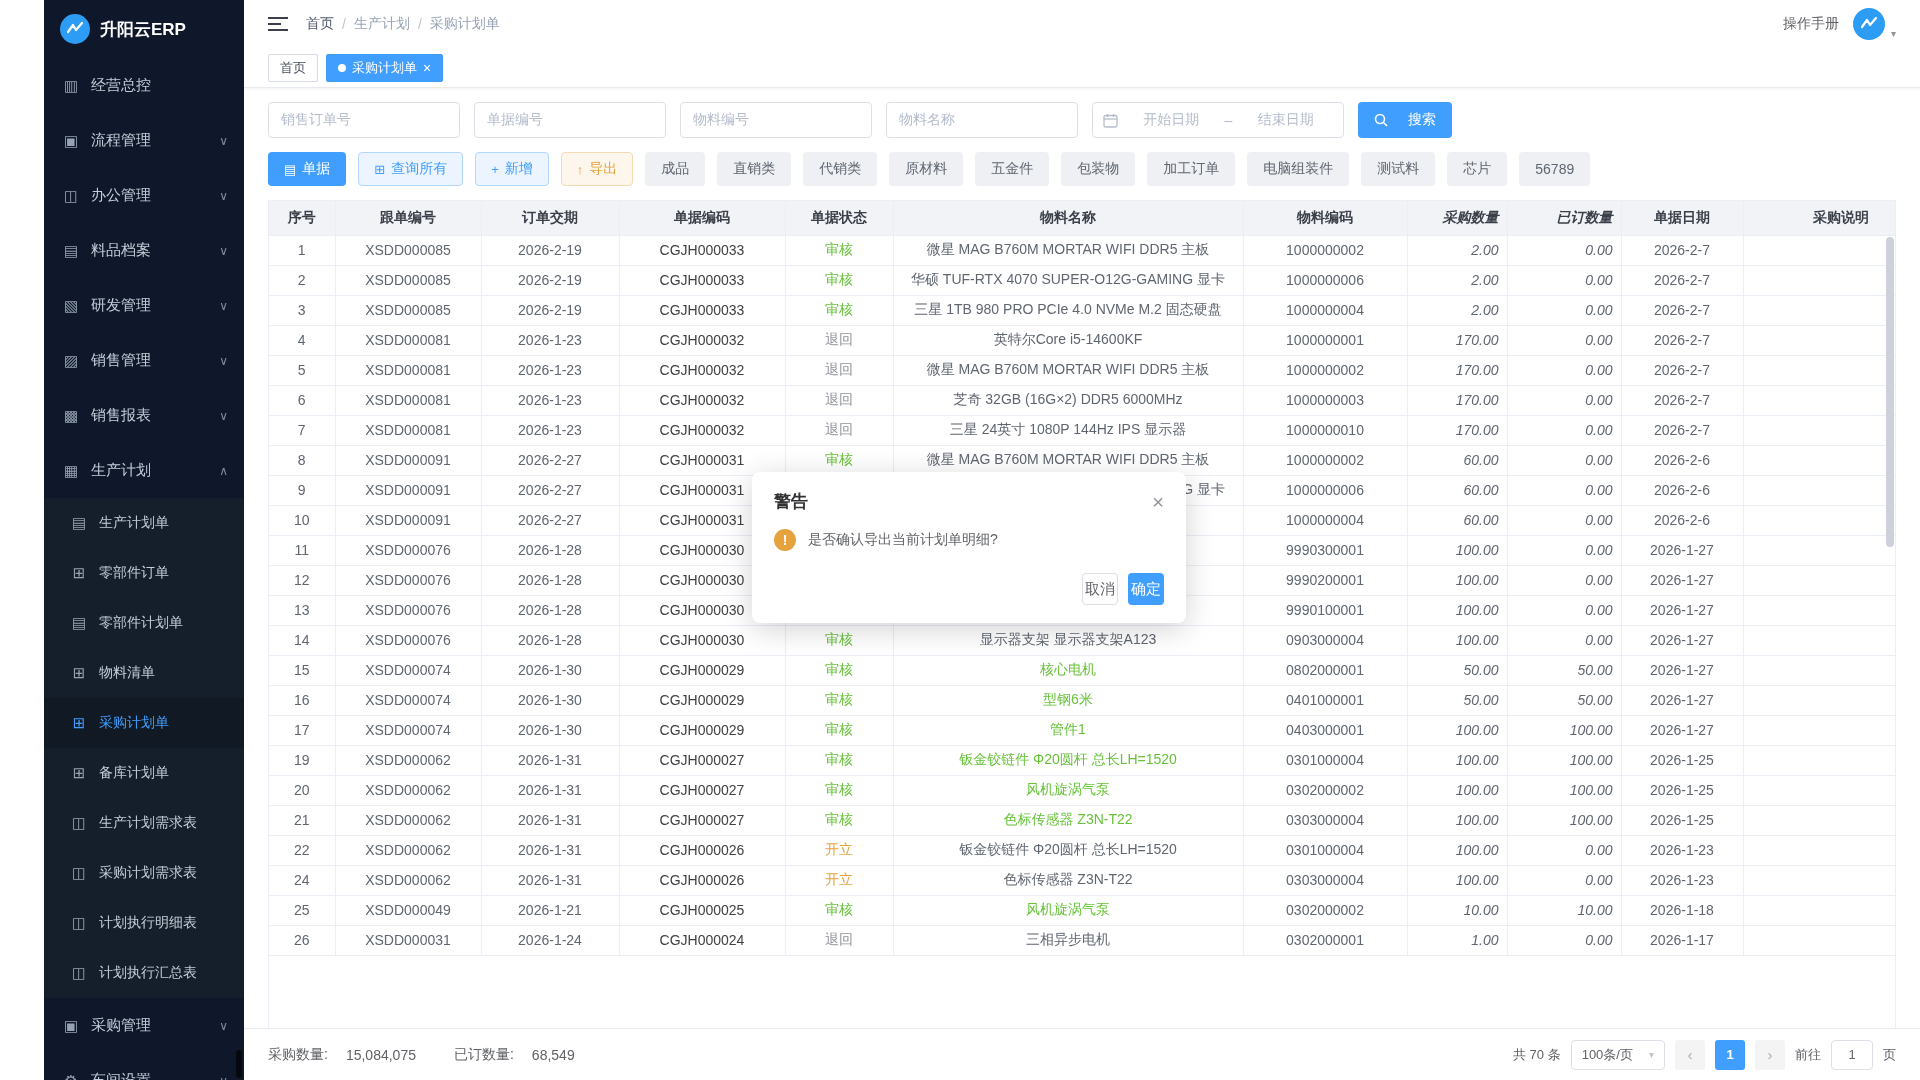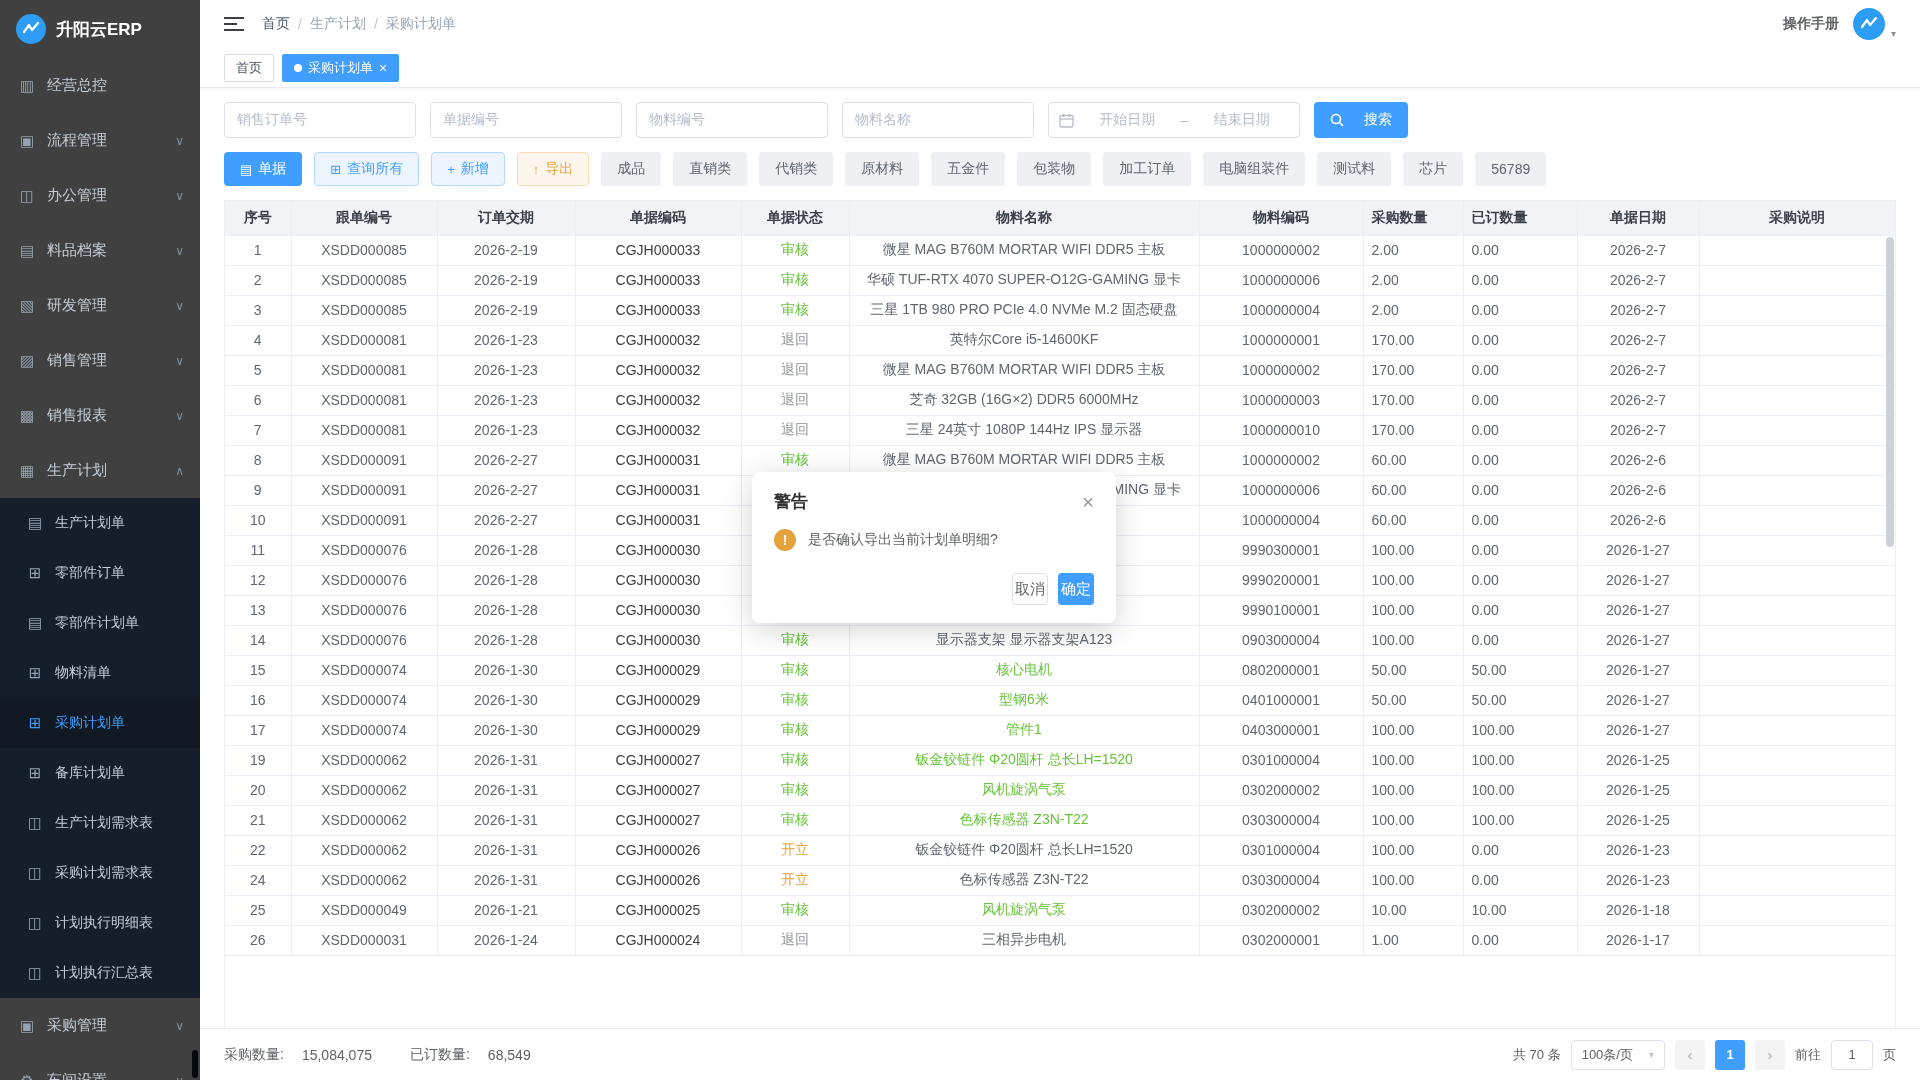--- a/index.html
+++ b/index.html
@@ -2,40 +2,40 @@
 <html><head>
 <meta charset="utf-8">
 <style>
   * { margin:0; padding:0; box-sizing:border-box; }
   html,body { width:1920px; height:1080px; overflow:hidden; }
   body { font-family:"Liberation Sans","DejaVu Sans",sans-serif; font-size:14px; color:#303133; background:#fff; }
 
   .app { display:flex; height:100%; }
 
   
-  .sidebar { width:200px; flex:0 0 200px; background:#404040; position:relative; overflow:hidden; }
+  .sidebar { width:200px; flex:0 0 200px; background:#0f172a; position:relative; overflow:hidden;margin-left:44px; }
   .logo { height:58px; display:flex; align-items:center; gap:10px; padding:0 16px; color:#fff; font-size:17px; font-weight:700; }
   .logo-badge { width:30px; height:30px; border-radius:50%; background:#2d9cf4; display:flex; align-items:center; justify-content:center; flex:0 0 30px; }
   .menu-item { height:55px; display:flex; align-items:center; padding:0 16px; color:#c4cdd8; font-size:15px; cursor:pointer; }
   .menu-item .mi-icon { width:22px; margin-right:9px; color:#96a3b2; font-size:15px; text-align:center; flex:0 0 22px; }
   .menu-item .chev { margin-left:auto; color:#7f8d9d; font-size:12px; }
   .menu-item.sub { height:50px; background:#151f2b; padding-left:24px; font-size:14px; }
   .menu-item.active { color:#409eff; background:#111a24; }
   .menu-item.active .mi-icon { color:#409eff; }
   .side-scroll { position:absolute; right:2px; bottom:2px; width:6px; height:28px; background:#05080c; border-radius:3px; }
 
   
   .main { flex:1; display:flex; flex-direction:column; min-width:0; background:#fff; }
   .topbar { height:48px; display:flex; align-items:center; padding:0 24px; gap:18px; }
   .hamburger { display:flex; align-items:center; cursor:pointer; }
   .breadcrumb { display:flex; align-items:center; gap:8px; font-size:14px; }
   .bc-item { color:#97a3b4; cursor:pointer; }
   .bc-item.first { color:#515a6e; }
   .bc-sep { color:#c0c4cc; }
-  .topbar-right { margin-left:auto; display:flex; align-items:center; gap:14px;font-weight:bold; }
+  .topbar-right { margin-left:auto; display:flex; align-items:center; gap:14px; }
   .manual { color:#606266; font-size:14px; cursor:pointer; }
   .avatar { width:32px; height:32px; border-radius:50%; background:#2d9cf4; display:flex; align-items:center; justify-content:center; cursor:pointer; }
   .user-caret { color:#909399; font-size:10px; margin-left:-8px; margin-top:18px; cursor:pointer; }
 
   .tabsbar { height:40px; display:flex; align-items:center; gap:8px; padding:0 24px; border-bottom:1px solid #e8eaef; box-shadow:0 1px 3px rgba(0,0,0,.05); }
   .tag { height:28px; display:flex; align-items:center; gap:6px; padding:0 11px; border:1px solid #d8dce5; background:#fff; color:#495060; font-size:13px; cursor:pointer; border-radius:2px; }
   .tag.active { background:#409eff; border-color:#409eff; color:#fff; }
   .tag .dot { width:8px; height:8px; border-radius:50%; background:#fff; }
   .tag-close { font-size:14px; line-height:1; }
 
@@ -59,39 +59,39 @@
   .search-btn { height:36px;gap:20px; }
 
   .actions { display:flex; align-items:center; gap:12px; margin-top:14px; }
 
   
   .table-wrap { margin-top:14px; flex:1; min-height:0; overflow:hidden; border:1px solid #ebeef5; border-bottom:none; position:relative; }
   table { border-collapse:collapse; table-layout:fixed; width:1670px; }
   th,td { border-right:1px solid #ebeef5; border-bottom:1px solid #ebeef5; padding:0 8px; white-space:nowrap; overflow:hidden; font-size:14px; }
   th { background:#f1f3f7; color:#3a3f48; font-weight:700; height:34px; }
   td { color:#5f6670; height:30px; }
-  .al-c { text-align:center; } .al-r { text-align:left; } .al-l { text-align:left; }
+  .al-c { text-align:center; } .al-r { text-align:right;font-style:italic; } .al-l { text-align:left; }
   .link { color:#404040; cursor:pointer; }
   .st-success { color:#67c23a; } .st-info { color:#909399; } .st-warning { color:#e6a23c; }
   td.green { color:#67c23a; }
   .vscroll { position:absolute; right:1px; top:36px; width:8px; height:310px; background:#cdd2da; border-radius:4px; }
 
   
   .footerbar { height:52px; display:flex; align-items:center; border-top:1px solid #e8eaef; margin:0 -24px; padding:0 24px; background:#fff; }
   .totals { display:flex; gap:18px; align-items:center; color:#606266; font-size:14px; }
   .totals .tot-val { margin-right:20px; }
   .pagination { margin-left:auto; display:flex; align-items:center; gap:10px; color:#606266; font-size:13px; }
   .page-size { height:30px; border:1px solid #dcdfe6; border-radius:4px; display:flex; align-items:center; gap:16px; padding:0 10px; color:#606266; cursor:pointer; background:#fff; }
   .page-size .caret { color:#c0c4cc; font-size:10px; }
   .pg-btn { min-width:30px; height:30px; border:none; background:#f4f4f5; border-radius:3px; color:#a8abb2; font-size:15px; cursor:pointer; font-family:inherit; }
   .pg-active { background:#409eff; color:#fff; font-weight:700; font-size:13px; }
   .goto-input { width:42px; height:30px; border:1px solid #dcdfe6; border-radius:4px; text-align:center; font-size:13px; color:#606266; outline:none; font-family:inherit; }
 
   
-  .modal { position:fixed; left:752px; top:472px; width:364px; background:#fff; border-radius:8px; box-shadow:0 6px 30px rgba(0,0,0,.18); padding:18px 22px; z-index:50; }
+  .modal { position:fixed; left:752px; top:472px; width:434px; background:#fff; border-radius:8px; box-shadow:0 6px 30px rgba(0,0,0,.18); padding:18px 22px; z-index:50; }
   .modal-header { display:flex; align-items:center; }
   .modal-title { font-size:17px; color:#303133; font-weight:600; }
   .modal-close { margin-left:auto; color:#909399; font-size:20px; cursor:pointer; line-height:1; }
   .modal-body { display:flex; align-items:center; gap:12px; margin-top:16px; }
   .warn-icon { width:22px; height:22px; border-radius:50%; background:#e6a23c; color:#fff; font-weight:700; display:flex; align-items:center; justify-content:center; font-size:14px; flex:0 0 22px; }
   .modal-msg { color:#606266; font-size:14px; }
   .modal-footer { display:flex; justify-content:flex-end; gap:10px; margin-top:22px; }
   .modal-footer .btn { height:32px; padding:0 2px; font-size:15px; }
 </style>
 </head>

